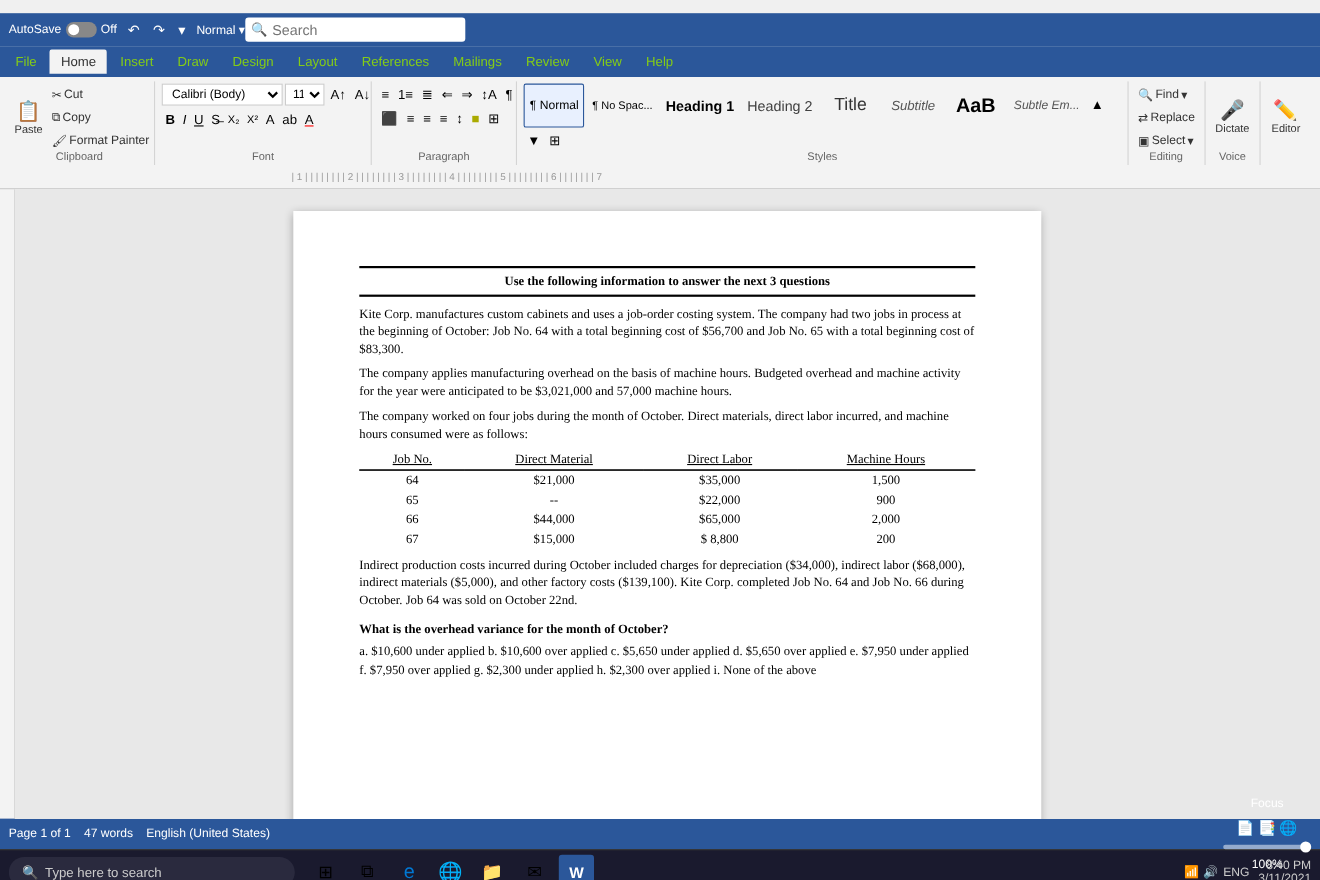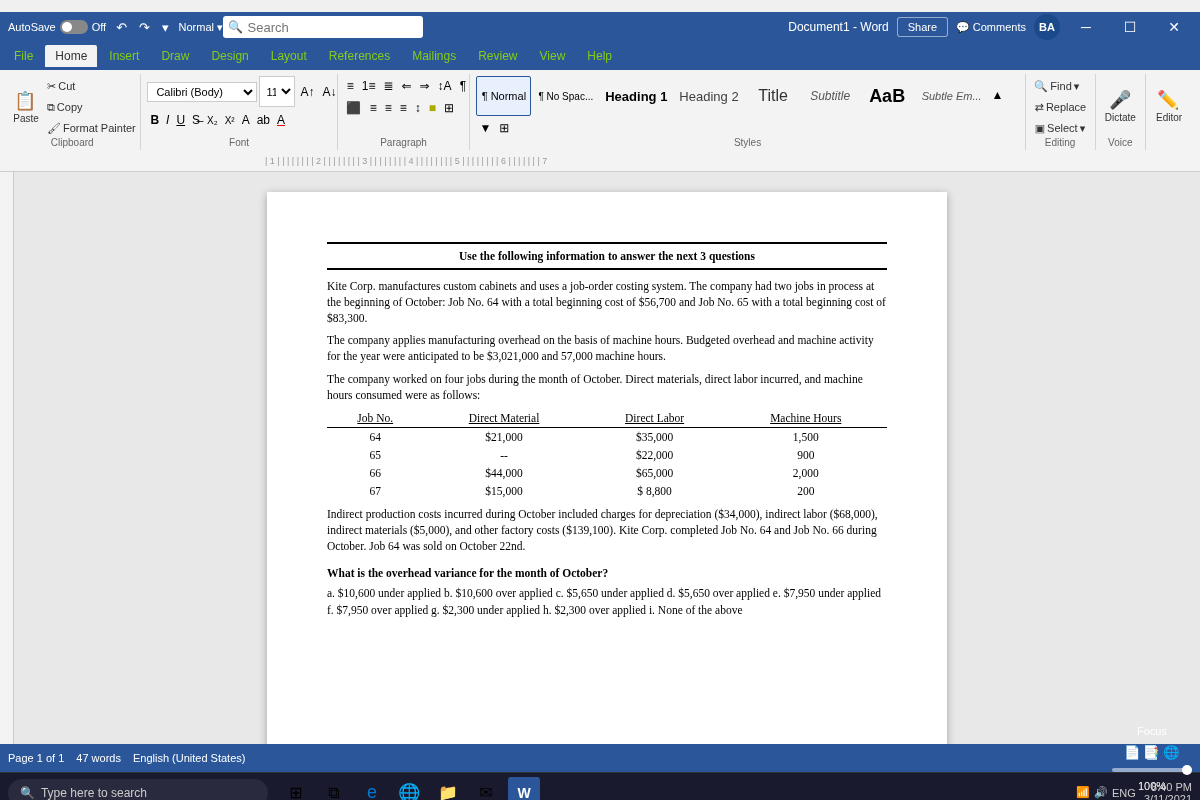--- a/index.html
+++ b/index.html
@@ -36,21 +36,21 @@
     .ribbon-group { display: flex; flex-direction: column; border-right: 1px solid #d4d4d4; padding: 2px 6px 0; min-width: 60px; position: relative; }
     .ribbon-group:last-child { border-right: none; }
     .ribbon-group-label { font-size: 10px; color: #666; text-align: center; position: absolute; bottom: 2px; left: 0; right: 0; }
     .ribbon-group-content { display: flex; align-items: center; gap: 2px; flex: 1; padding-bottom: 14px; }
     .rb-btn { background: none; border: none; cursor: pointer; padding: 2px 4px; border-radius: 2px; font-size: 11px; display: flex; flex-direction: column; align-items: center; gap: 1px; color: #333; min-width: 32px; height: 52px; justify-content: center; }
     .rb-btn .icon { font-size: 18px; }
     .rb-btn .lbl { font-size: 10px; line-height: 1.1; text-align: center; }
     .rb-btn-small { background: none; border: none; cursor: pointer; padding: 1px 3px; border-radius: 2px; font-size: 11px; color: #333; display: flex; align-items: center; gap: 2px; height: 20px; white-space: nowrap; }
     .font-name-row, .font-size-row { display: flex; align-items: center; gap: 2px; }
     .font-dropdown { border: 1px solid #ccc; background: white; padding: 1px 4px; font-size: 11px; width: 110px; height: 20px; }
-    .font-size-dropdown { border: 1px solid #ccc; background: white; padding: 1px 2px; font-size: 11px; width: 36px; height: 31px; }
+    .font-size-dropdown { border: 1px solid #ccc; background: white; padding: 1px 2px; font-size: 11px; width: 36px; height: 20px; }
     .font-btns { display: flex; gap: 1px; margin-top: 1px; }
     .format-btn { background: none; border: none; cursor: pointer; padding: 1px 3px; font-size: 12px; border-radius: 2px; height: 20px; }
     .bold { font-weight: bold; }
     .italic { font-style: italic; }
     .underline { text-decoration: underline; }
     .styles-area { display: flex; flex-wrap: wrap; align-items: center; gap: 2px; padding-bottom: 14px; }
     .style-item { border: 1px solid transparent; padding: 1px 4px; cursor: pointer; border-radius: 2px; font-size: 11px; white-space: nowrap; height: 40px; display: flex; flex-direction: column; justify-content: center; align-items: center; min-width: 55px; }
     .style-normal { border-color: #2b579a; background: #e8f0fe; }
 
     
@@ -114,34 +114,20 @@
       <button class="qat-btn">↷</button>
       <button class="qat-btn">▾</button>
     </div>
     <span style="color:white;font-size:11px;">Normal ▾</span>
   </div>
   <div class="title-bar-center">
     <div class="search-box">
       <span style="font-size:12px;color:#555;">🔍</span>
       <input type="text" placeholder="Search" style="">
     </div>
-  </div>
-  <div class="title-bar-right">
-    <span style="font-size:12px;">Document1 - Word</span>
-    <button class="share-btn">Share</button>
-    <button class="comments-btn">
-      <span>💬</span>
-      <span>Comments</span>
-    </button>
-    <div class="user-badge">
-      <span>BA</span>
-    </div>
-    <button class="win-btn">─</button>
-    <button class="win-btn">☐</button>
-    <button class="win-btn close">✕</button>
   </div>
 </div>
 
 <div class="ribbon-tabs">
   <div class="ribbon-tab">File</div>
   <div class="ribbon-tab active">Home</div>
   <div class="ribbon-tab">Insert</div>
   <div class="ribbon-tab">Draw</div>
   <div class="ribbon-tab">Design</div>
   <div class="ribbon-tab">Layout</div>

